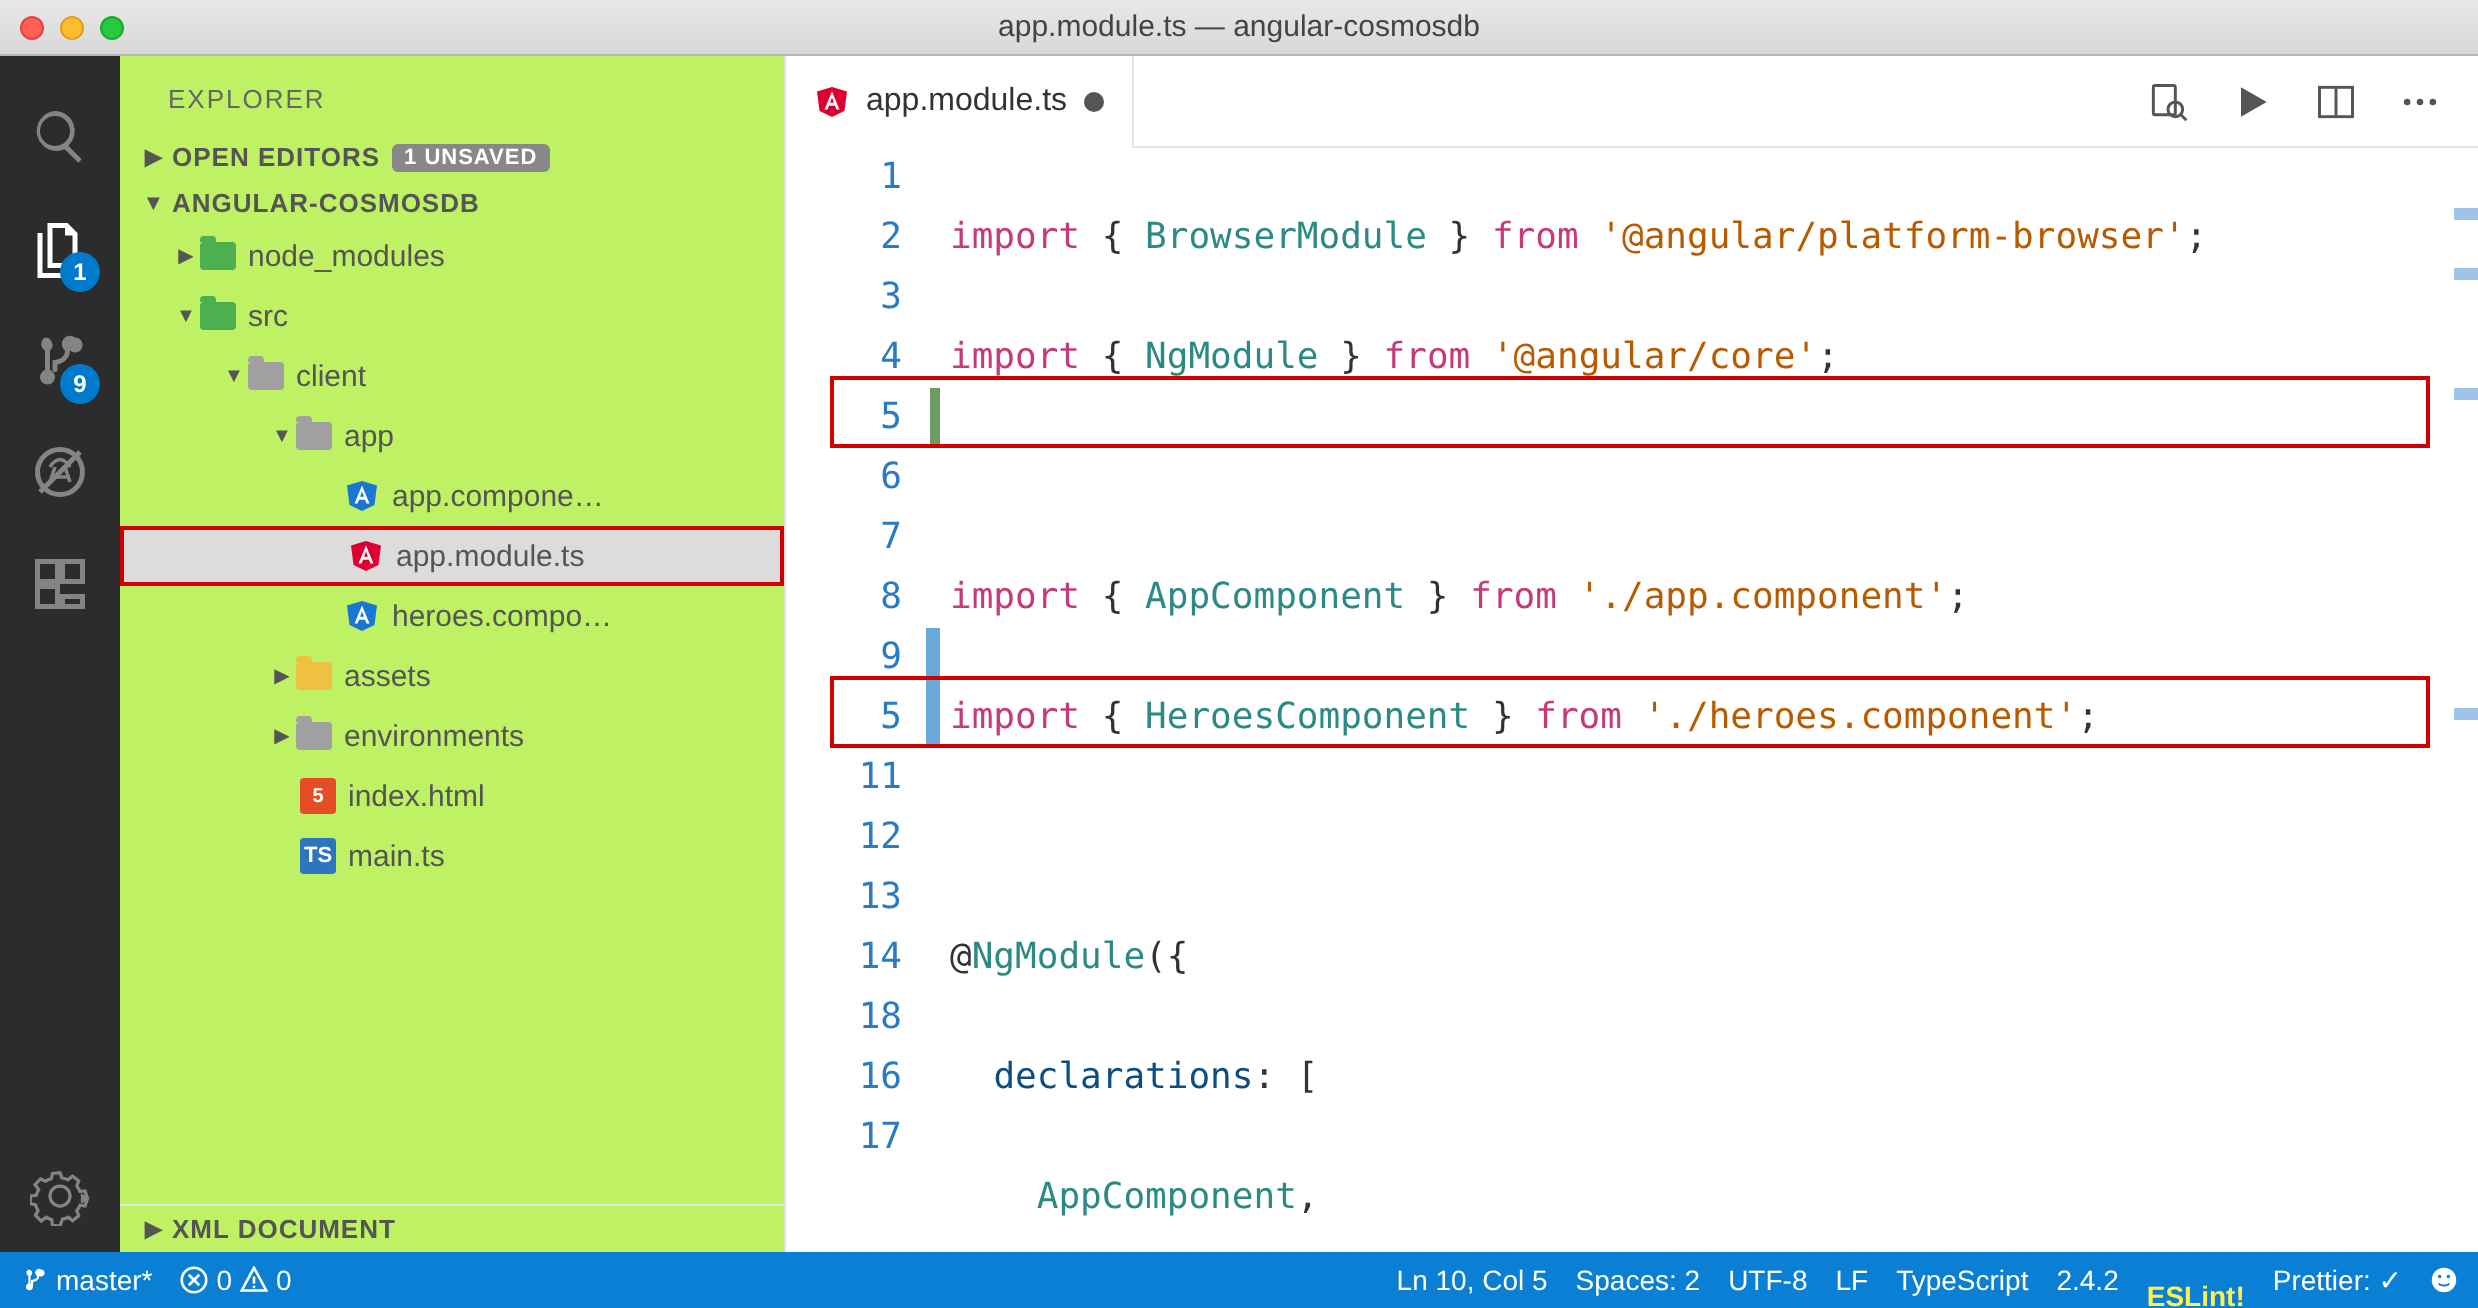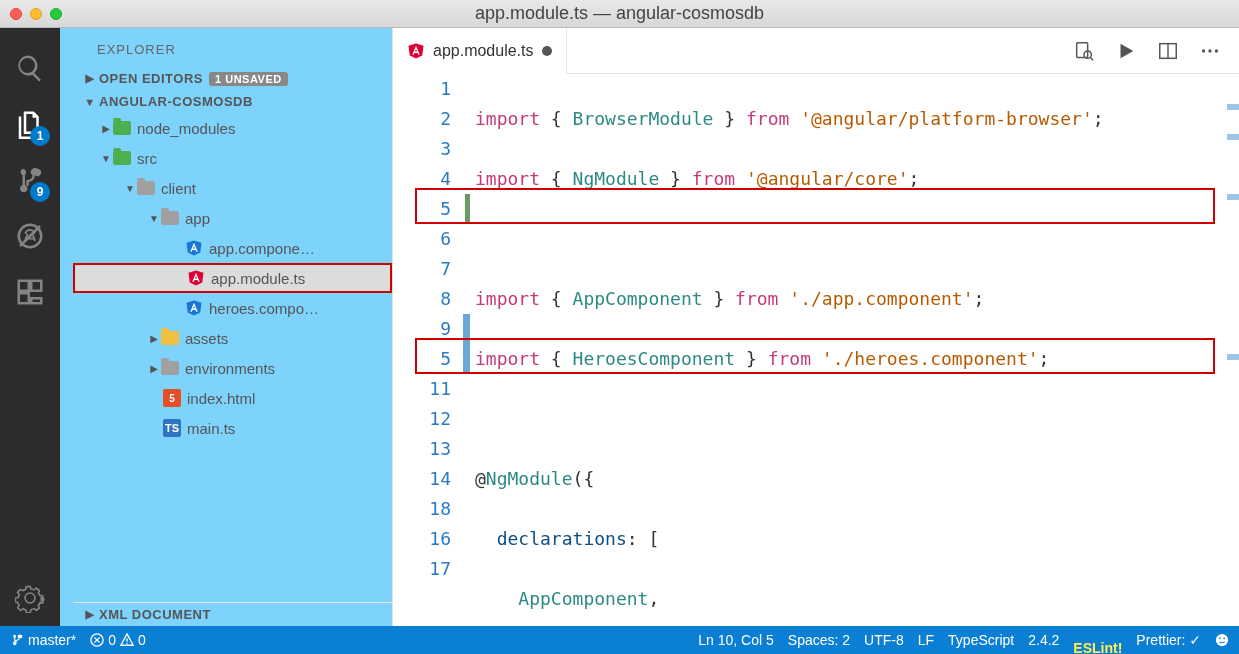--- a/index.html
+++ b/index.html
@@ -19,21 +19,21 @@
   border-bottom: 1px solid #b8b8b8;
   display: flex;
   align-items: center;
   position: relative;
 }
 .traffic-lights { display: flex; gap: 8px; padding-left: 10px; }
 .traffic-lights .dot { width: 12px; height: 12px; border-radius: 50%; }
 .dot.red { background:#ff5f56; border:1px solid #e0443e; }
 .dot.yellow { background:#ffbd2e; border:1px solid #dea123; }
 .dot.green { background:#27c93f; border:1px solid #1aab29; }
-.title-text { position: absolute; left:0; right:0; text-align:center; font-size:18px; color:#444; }
+.title-text { position: absolute; left:0; right:0; text-align:center; font-size:15px; color:#444; }
 .main { flex:1; display:flex; min-height:0; }
 .activitybar {
   width: 60px;
   background: #2c2c2c;
   display:flex;
   flex-direction:column;
   align-items:center;
   padding-top:12px;
   justify-content:space-between;
 }
@@ -42,26 +42,25 @@
 .act-item svg { width:30px; height:30px; fill:#848484; }
 .act-item.active svg { fill:#fff; }
 .act-item .badge {
   position:absolute; bottom:6px; right:10px;
   background:#007acc; color:#fff; border-radius:50%;
   width:20px; height:20px; font-size:12px; font-weight:bold;
   display:flex; align-items:center; justify-content:center;
 }
 .sidebar {
   width: 333px;
-  background:#7dd3fc;
+  background:#bef264;
   border-right:1px solid #e0e0e0;
   display:flex; flex-direction:column;
   color:#555;
   overflow:hidden;
-  padding-left:13px;
 }
 .sidebar-title { padding:14px 20px 10px 24px; font-size:13px; letter-spacing:1px; color:#666; }
 .section-hdr {
   display:flex; align-items:center;
   padding:4px 10px;
   font-size:13px; font-weight:bold; color:#555; letter-spacing:.5px;
   cursor:pointer;
 }
 .section-hdr .chev { width:14px; display:inline-block; text-align:center; color:#555; margin-right:2px; font-size:11px; }
 .section-hdr .unsaved { background:#888; color:#fff; border-radius:3px; padding:1px 6px; font-size:11px; margin-left:6px; font-weight:bold; }

